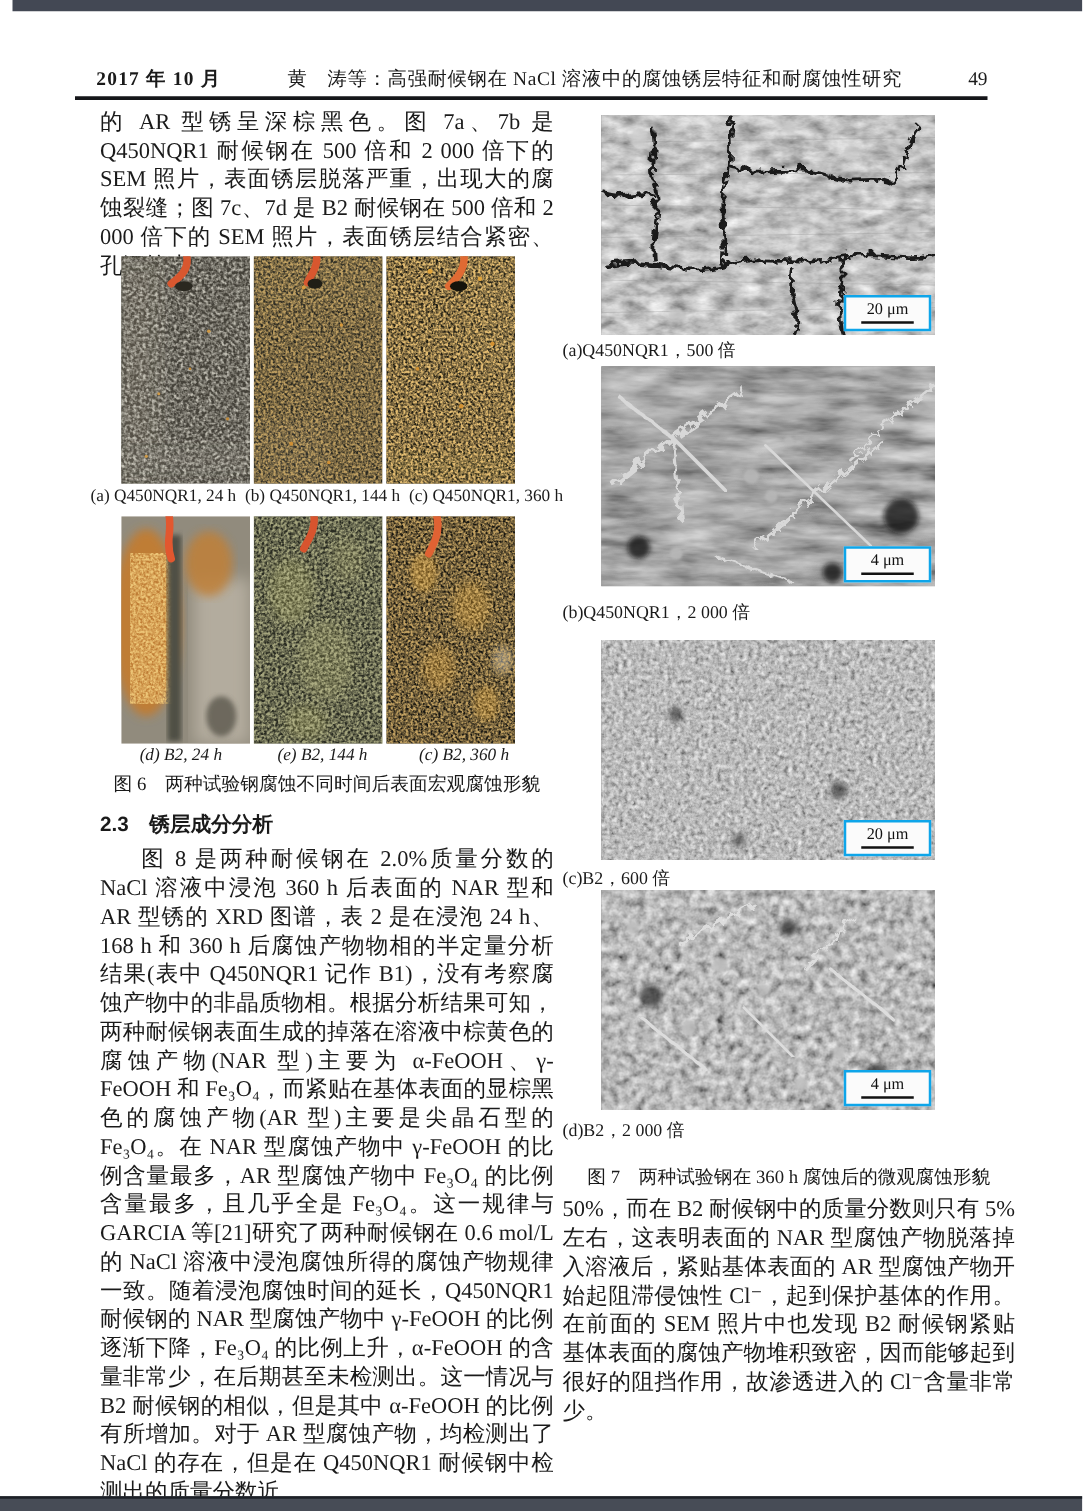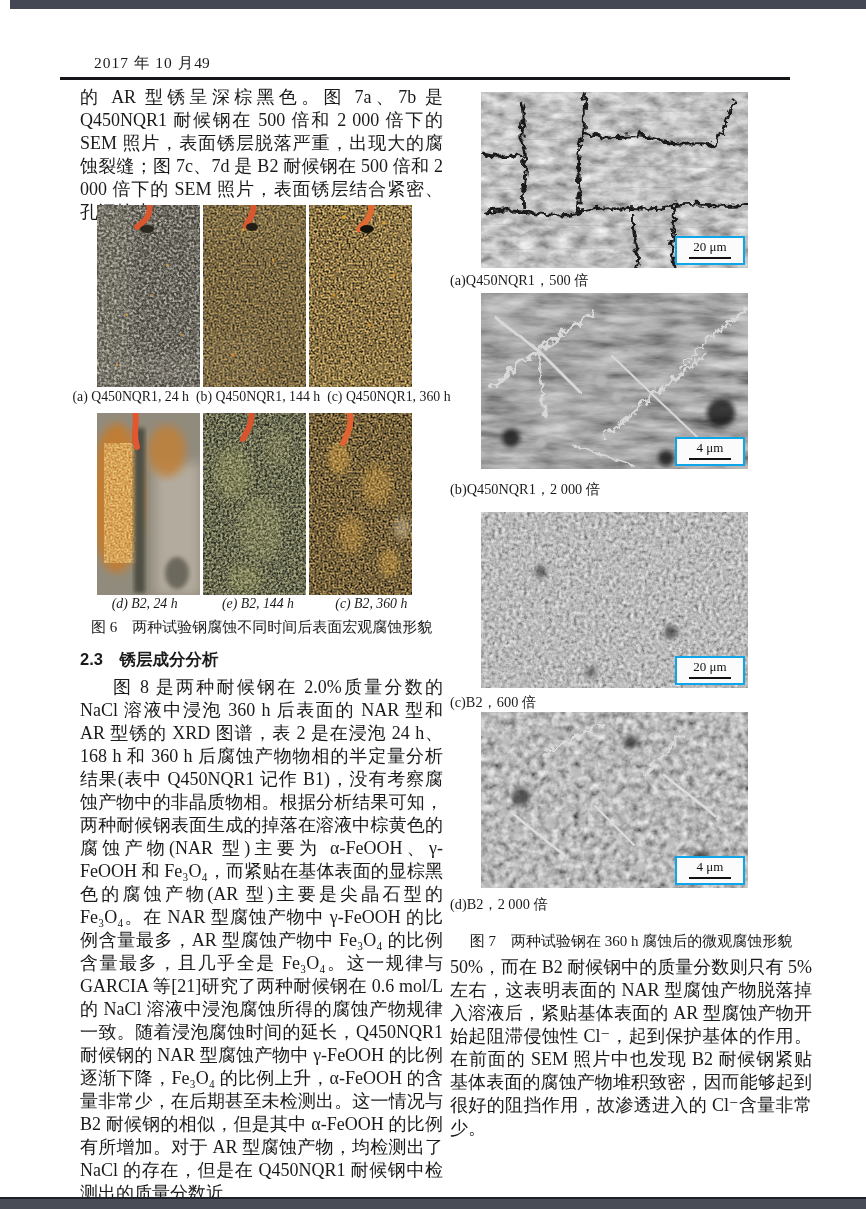--- a/index.html
+++ b/index.html
@@ -1,21 +1,21 @@
 <!DOCTYPE html>
 <html><head>
 <meta charset="utf-8">
 <style>
   html,body{margin:0;padding:0;background:#ffffff;}
   .page{position:relative;width:866px;height:1209px;background:#ffffff;overflow:hidden;
         font-family:"Liberation Serif","DejaVu Serif",serif;color:#1a1a1a;}
   .topbar{position:absolute;top:0;left:10px;right:0;height:9px;background:#434854;}
   .bottombar{position:absolute;bottom:0;left:0;right:0;height:10px;background:#474c56;border-top:2px solid #1d2027;}
   .hdr{position:absolute;top:53px;left:60px;width:746px;display:flex;align-items:baseline;font-size:15.5px;}
-  .hdr .date{margin-left:34px;letter-spacing:1px;}
+  .hdr .date{margin-left:17px;letter-spacing:1px;font-weight:bold;}
   .hdr .title{flex:1;text-align:center;letter-spacing:0.5px;}
   .hdr .pn{margin-right:16px;}
   .hrule{position:absolute;top:77px;left:60px;width:730px;height:3px;background:#15161a;}
   .para{position:absolute;font-size:18px;line-height:23px;text-align:justify;}
   .p-left{left:80px;width:363px;}
   .p-right{left:450px;width:362px;}
   .indent{text-indent:33px;}
   .figrow{position:absolute;left:97px;display:flex;gap:3px;}
   .panel{width:103px;height:182px;}
   .panel svg{display:block;width:103px;height:182px;}
@@ -85,20 +85,21 @@
       <feColorMatrix type="matrix" values="0 0 0 0 0.72 0 0 0 0 0.70 0 0 0 0 0.62 0.8 0.8 0.8 -1.7 0"></feColorMatrix>
     </filter>
   </defs>
 </svg>
 
 <div class="page">
   <div class="topbar"></div>
 
   <div class="hdr">
     <span class="date">2017 年 10 月</span>
+    <span class="title">黄　涛等：高强耐候钢在 NaCl 溶液中的腐蚀锈层特征和耐腐蚀性研究</span>
     <span class="pn">49</span>
   </div>
   <div class="hrule"></div>
 
   <div class="para p-left" style="top:86px;">的 AR 型锈呈深棕黑色。图 7a、7b 是 Q450NQR1 耐候钢在 500 倍和 2 000 倍下的 SEM 照片，表面锈层脱落严重，出现大的腐蚀裂缝；图 7c、7d 是 B2 耐候钢在 500 倍和 2 000 倍下的 SEM 照片，表面锈层结合紧密、孔洞较少。</div>
 
   <div class="figrow" style="top:205px;">
     <div class="panel">
       <svg viewBox="0 0 103 182">
         <rect width="103" height="182" fill="#45423a"></rect>

